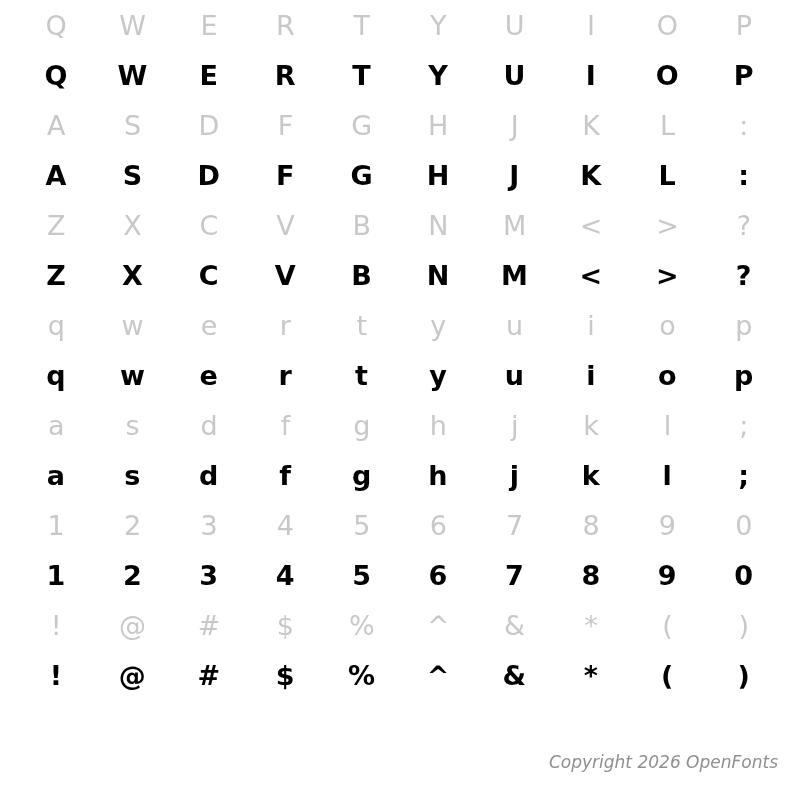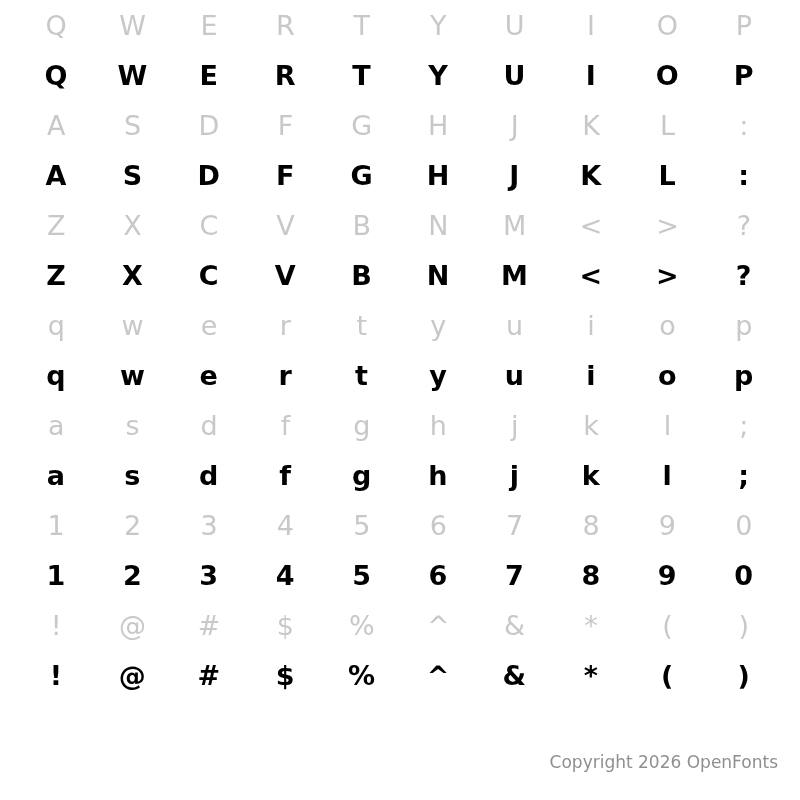--- a/index.html
+++ b/index.html
@@ -57,20 +57,21 @@
     letter-spacing: 0.5px;
   }
   #copyright {
     position: absolute;
     right: 22px;
     bottom: 28px;
     color: #8f8f8f;
     font-size: 17px;
     font-family: "DejaVu Sans", sans-serif;
     white-space: pre;
+    font-style: italic;
   }
 </style>
 </head>
 <body>
 
 <div id="specimen">
     <div class="row row-ref">
       <div class="cell">Q</div>
       <div class="cell">W</div>
       <div class="cell">E</div>

